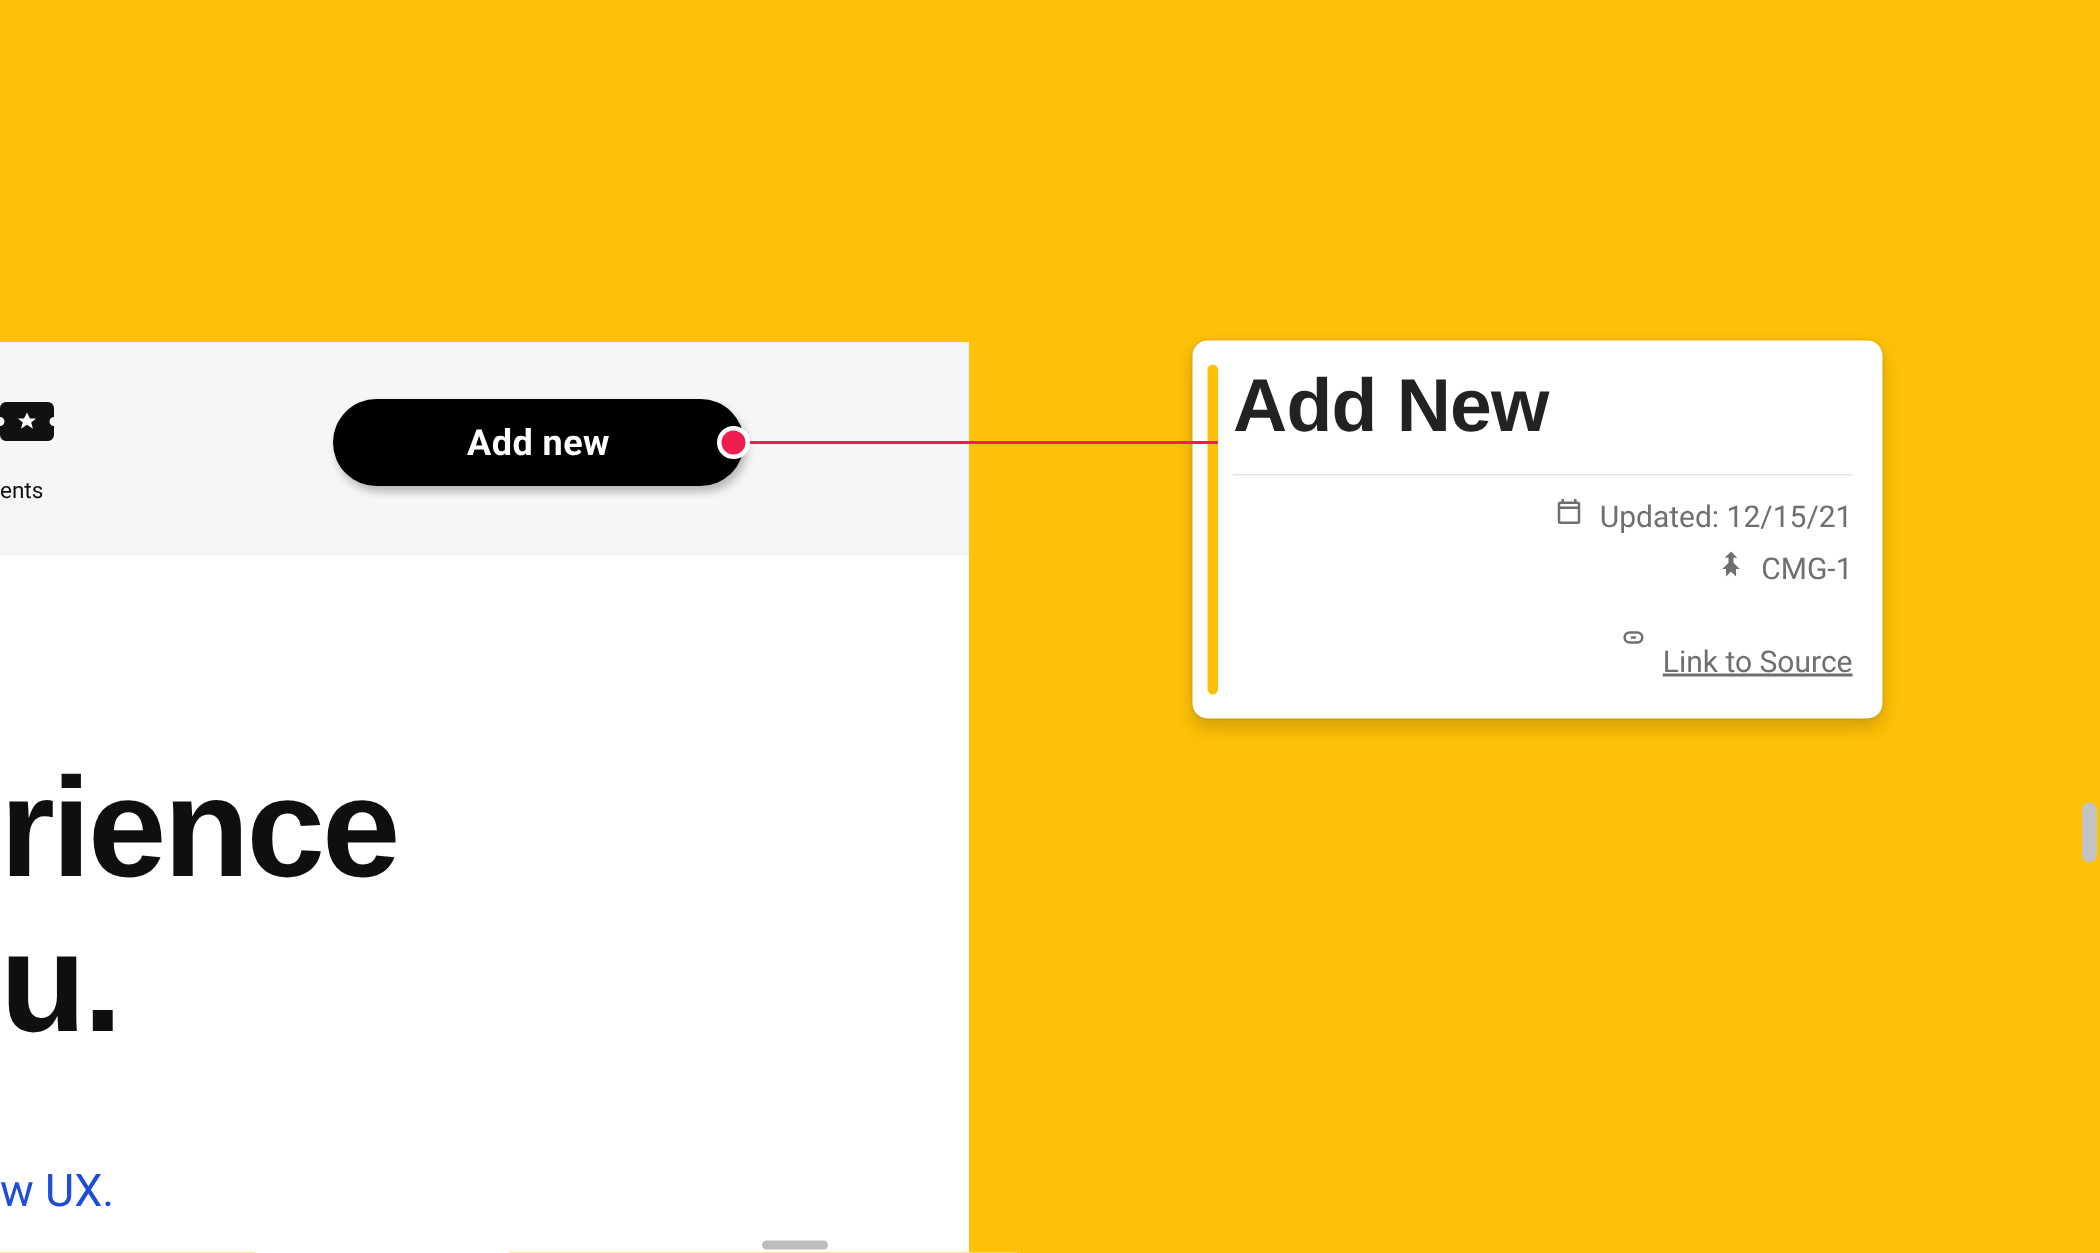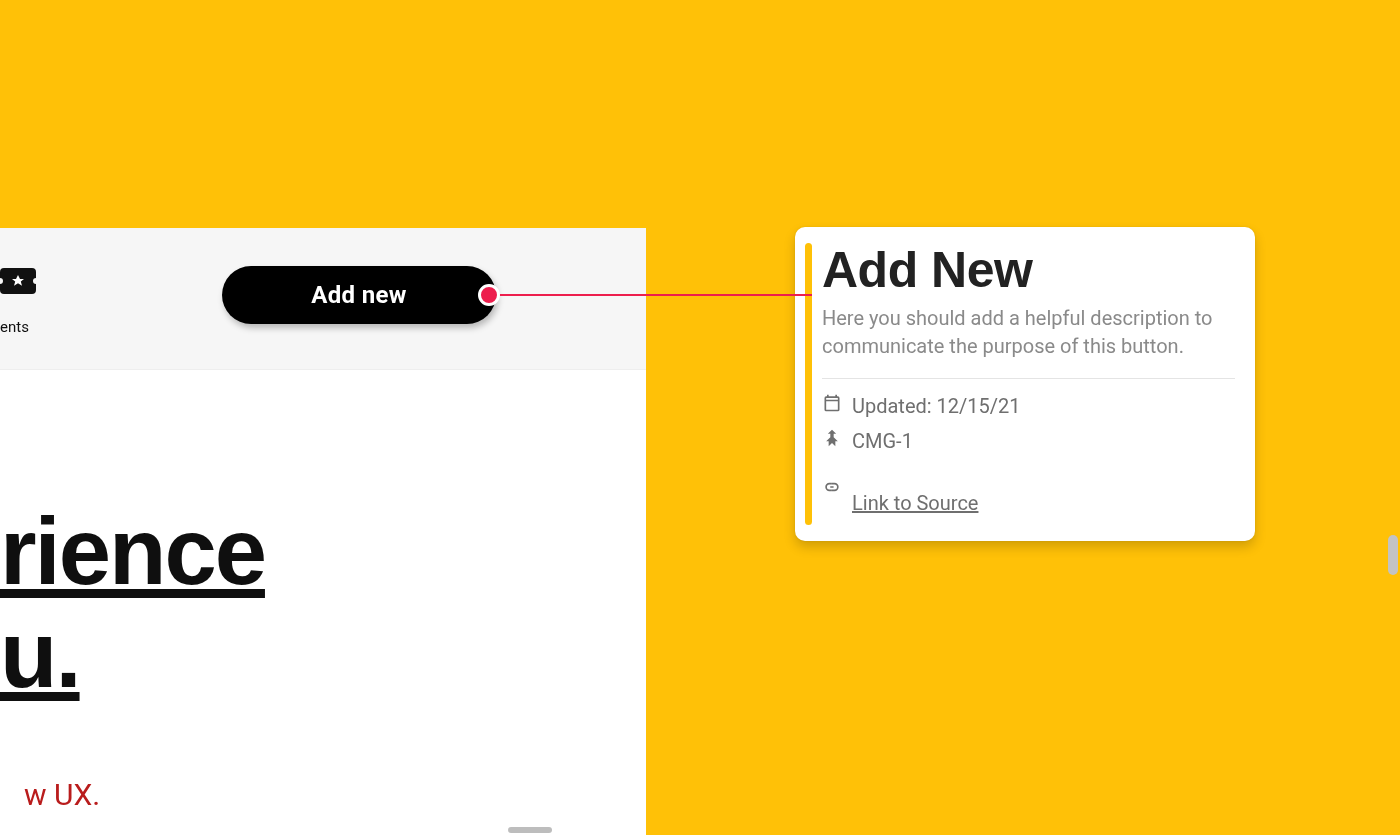--- a/index.html
+++ b/index.html
@@ -66,28 +66,26 @@
     padding-top: 130px;
   }
   .hero h1 {
     font-size: 94px;
     font-weight: 800;
     color: #0f0f0f;
     line-height: 1.1;
     letter-spacing: -2px;
     font-family: "Segoe UI", Arial, sans-serif;
     font-stretch: condensed;
-    text-decoration: underline;
   }
   .hero .sub {
     margin-top: 70px;
     font-size: 30px;
-    color: #b91c1c;
+    color: #1d4ed8;
     font-weight: 400;
-    padding-left: 24px;
   }
 
   
   .connector-line {
     position: absolute;
     left: 490px;
     top: 294px;
     height: 2px;
     width: 322px;
     background: #ED1E4D;
@@ -144,20 +142,21 @@
     border-top: 1px solid #e4e4e4;
     margin: 18px 0 14px 0;
   }
   .meta-row {
     display: flex;
     align-items: center;
     gap: 10px;
     font-size: 20px;
     color: #6f6f6f;
     margin: 10px 0;
+    justify-content: flex-end;
   }
   .meta-row a {
     color: #6f6f6f;
     text-decoration: underline;
     margin-top: 28px;
   }
   .meta-row svg { flex-shrink: 0; }
 
   
   .bottom-handle {
@@ -208,21 +207,20 @@
     </div>
   </div>
 
   <div class="connector-line"></div>
   <div class="connector-dot"></div>
 
   <div class="card">
     <div class="card-accent"></div>
     <div class="card-body">
       <div class="card-title">Add New</div>
-      <div class="card-desc">Here you should add a helpful description to communicate the purpose of this button.</div>
       <hr class="card-divider">
       <div class="meta-row">
         <span>
           <svg width="20" height="20" viewBox="0 0 24 24" fill="#6f6f6f">
               <path d="M19 4h-1V2h-2v2H8V2H6v2H5a2 2 0 0 0-2 2v14a2 2 0 0 0 2 2h14a2 2 0 0 0 2-2V6a2 2 0 0 0-2-2zm0 16H5V10h14v10zM5 8V6h14v2H5z"></path>
             </svg>
         </span>
         <span>Updated: 12/15/21</span>
       </div>
       <div class="meta-row">

